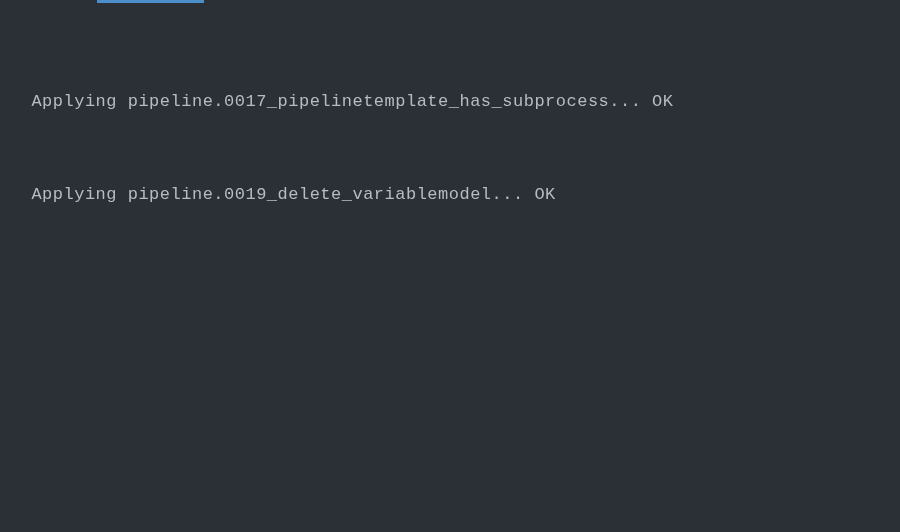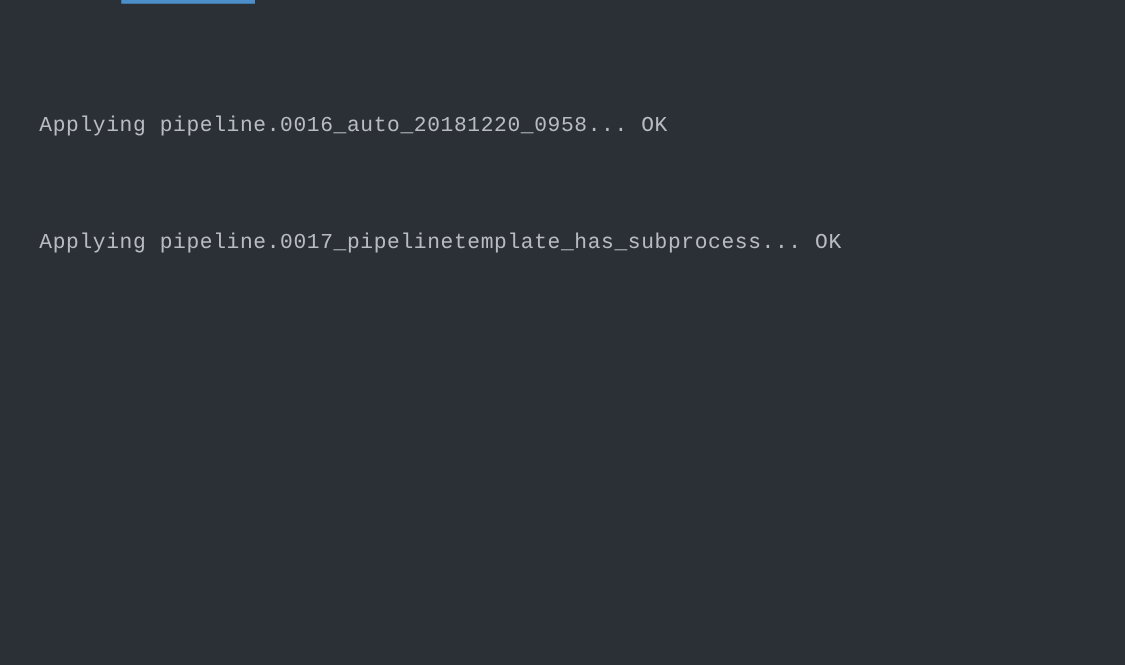--- a/index.html
+++ b/index.html
@@ -34,22 +34,22 @@
     .line {
       display: block;
     }
   </style>
 </head>
 <body>
 
 <div class="tab-indicator"></div>
 
 <div class="terminal-output">
-  <span class="line">  Applying pipeline.0016_auto_20181220_0958... OK</span>
   <span class="line">  Applying pipeline.0017_pipelinetemplate_has_subprocess... OK</span>
+  <span class="line">  Applying pipeline.0019_delete_variablemodel... OK</span>
   
   
   
   
   
   
   
   
   
   

